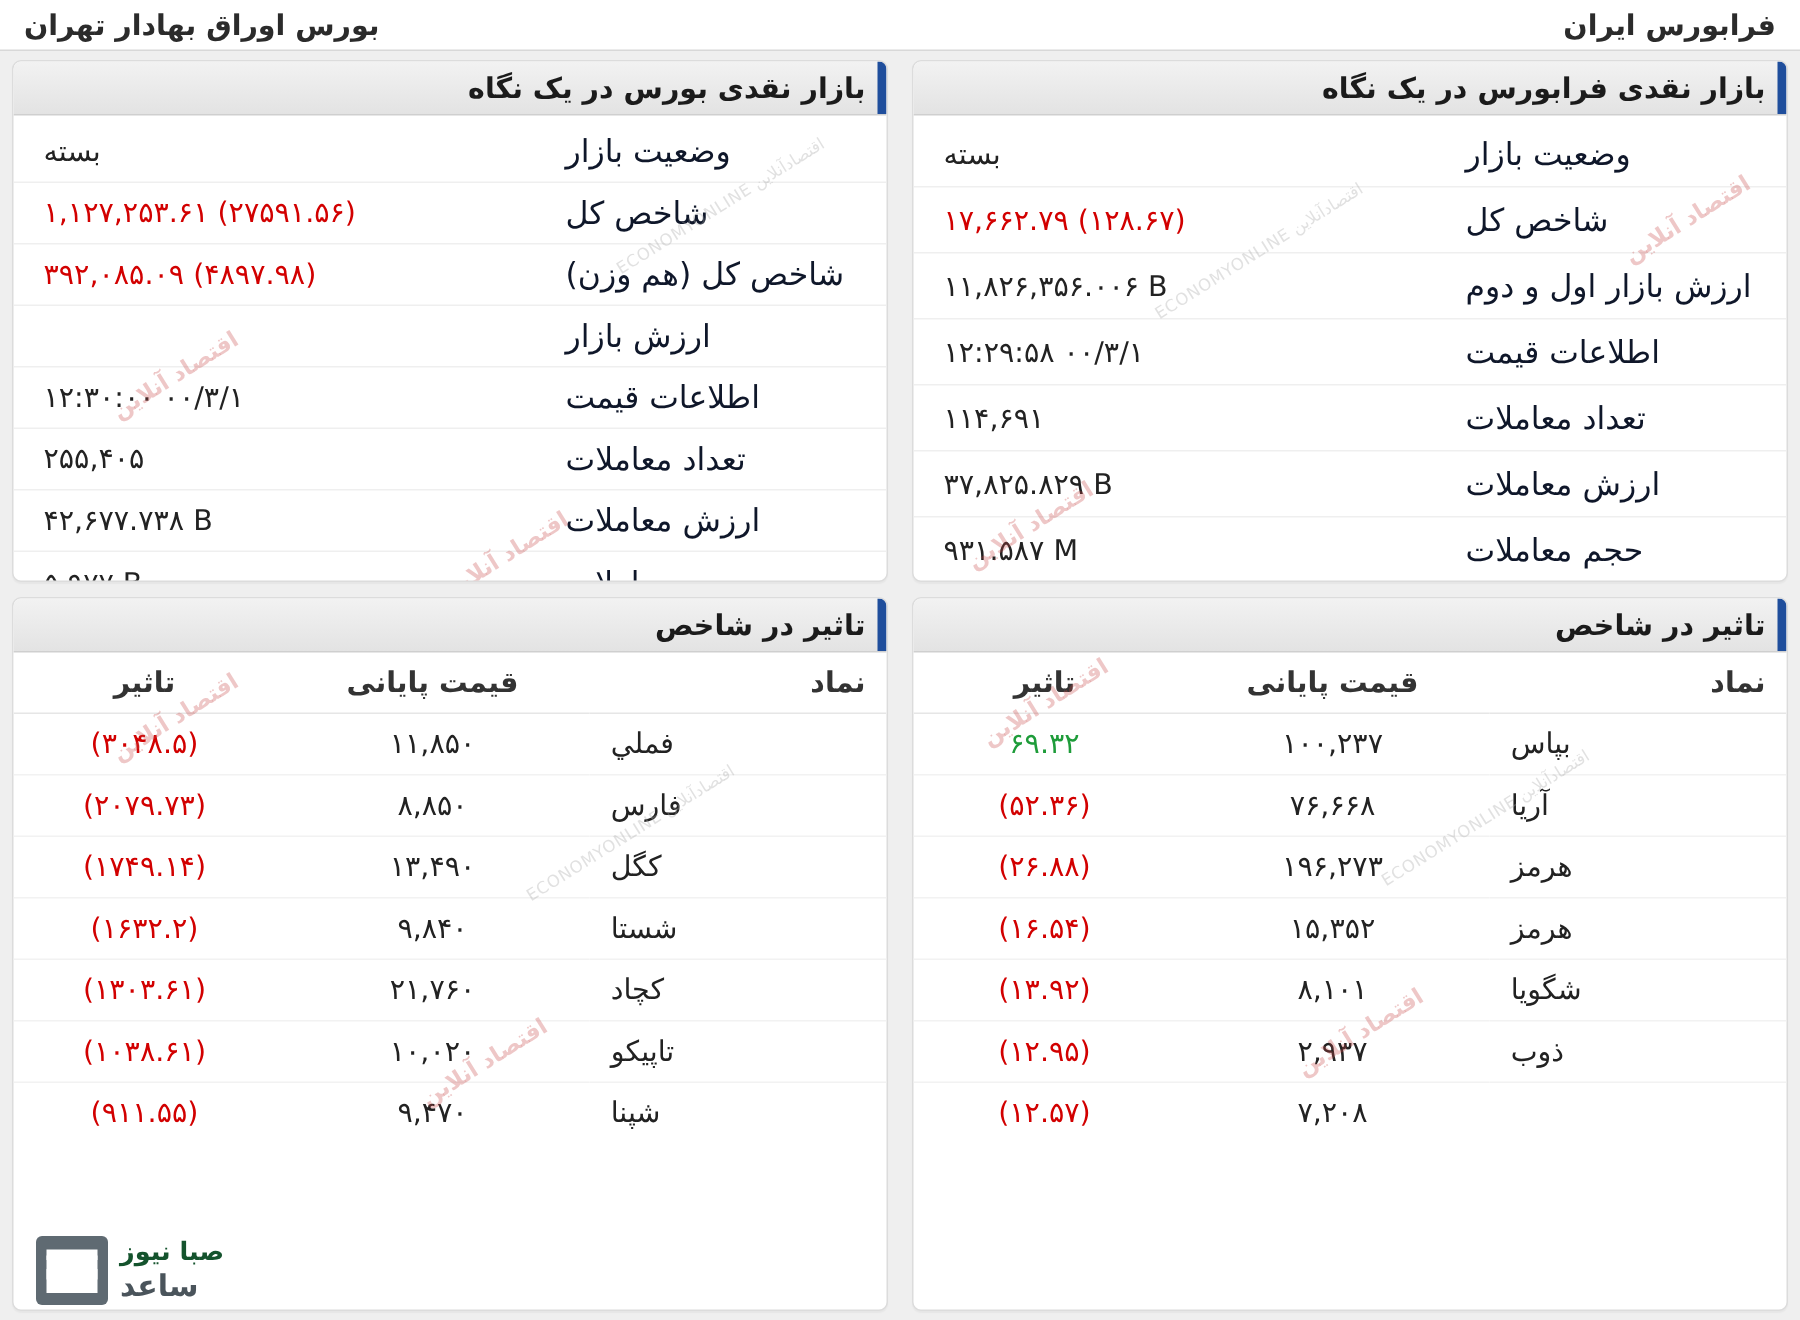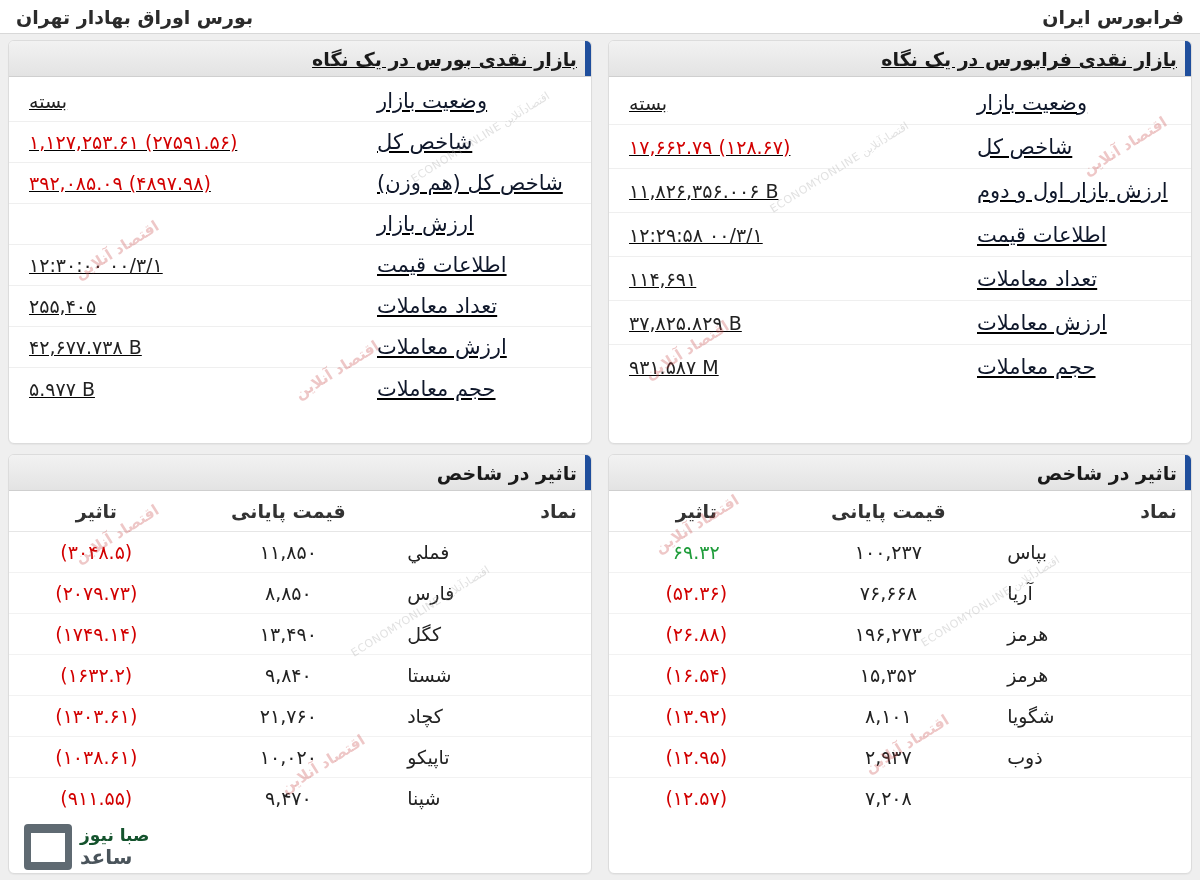--- a/index.html
+++ b/index.html
@@ -71,21 +71,21 @@
     border-bottom: 1px solid #cfcfcf;
     position: relative;
   }
   .card-title::before {
     content: "";
     position: absolute;
     right: 0; top: 0; bottom: 0;
     width: 6px;
     background: #1f4e9c;
   }
-  .card.summary { height: 404px; text-decoration: underline; }
+  .card.summary { height: 348px; }
   .card.impact  { flex: 1 1 auto; }
 
   
   .rows { padding: 4px 0 0 0; }
   .row {
     display: flex;
     flex-direction: row;
     align-items: center;
     height: 44px;
     border-bottom: 1px solid #efefef;

